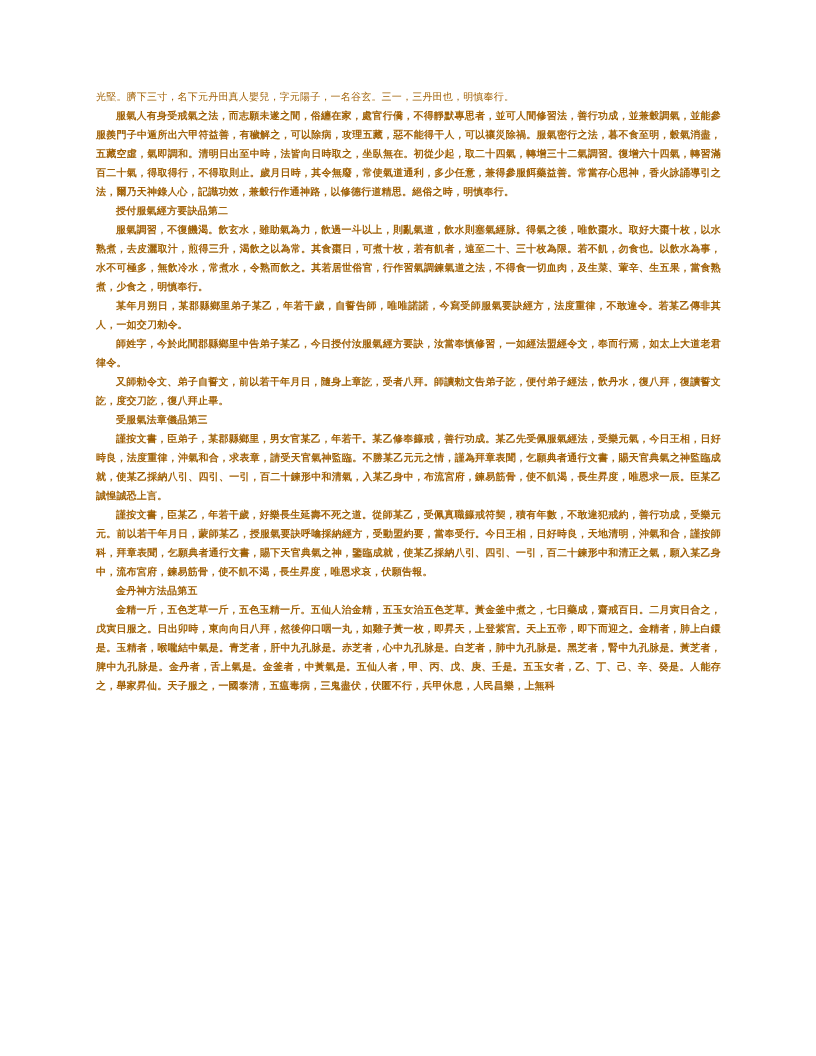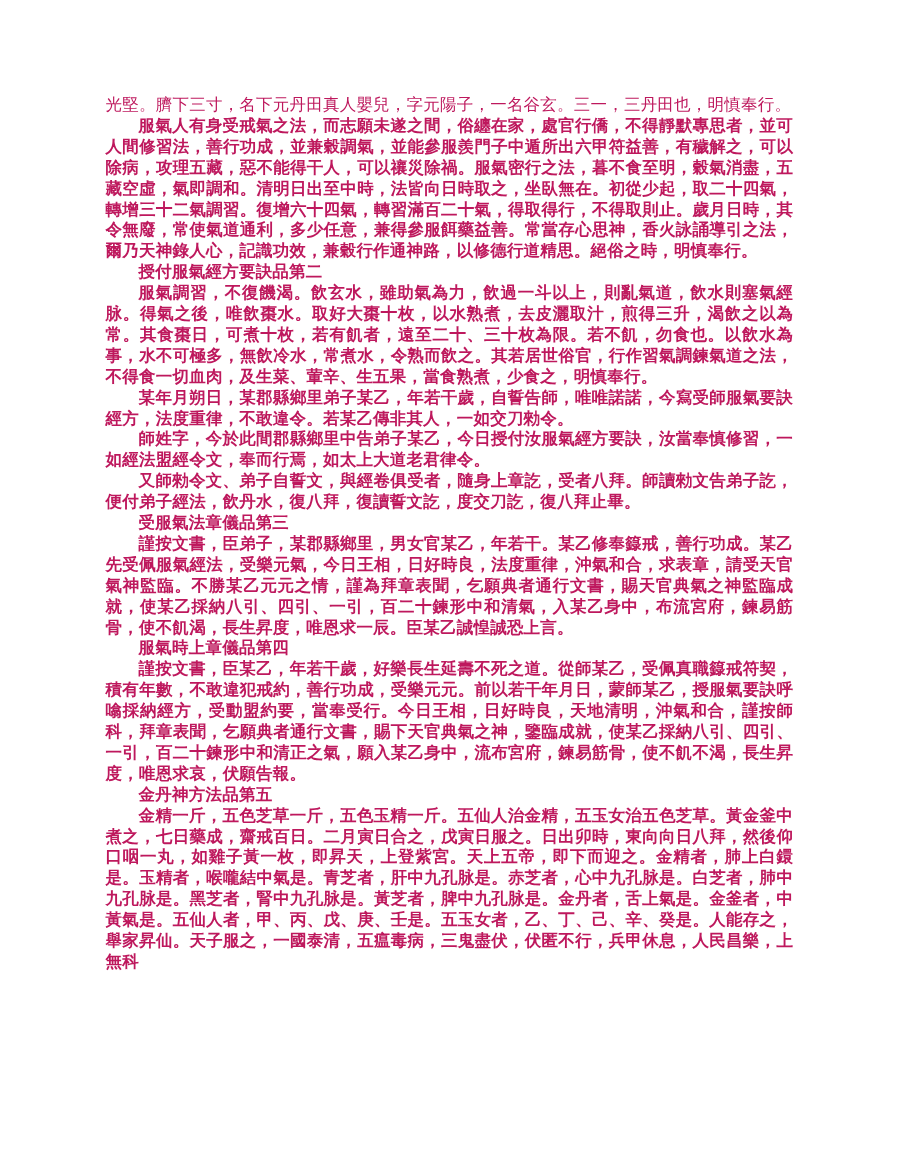--- a/index.html
+++ b/index.html
@@ -17,23 +17,23 @@
     box-sizing: border-box;
     padding: 87px 95px 0 96px;
   }
   .doc {
     width: 625px;
   }
   .doc p {
     margin: 0;
     padding: 0;
     font-family: "Liberation Serif", serif;
-    font-size: 15px;
+    font-size: 10px;
     line-height: 19px;
-    color: #be185d;
+    color: #a16207;
     text-align: justify;
     text-justify: inter-ideograph;
     letter-spacing: 0.2px;
     word-break: break-all;
   }
   .doc p.indent {
     text-indent: 2em;
     font-weight: bold;
   }
 </style>
@@ -41,21 +41,20 @@
 <body>
 
 <div class="page">
   <div class="doc">
     <p>光堅。臍下三寸，名下元丹田真人嬰兒，字元陽子，一名谷玄。三一，三丹田也，明慎奉行。</p>
     <p class="indent">服氣人有身受戒氣之法，而志願未遂之間，俗纏在家，處官行僑，不得靜默專思者，並可人間修習法，善行功成，並兼穀調氣，並能參服羨門子中遁所出六甲符益善，有穢解之，可以除病，攻理五藏，惡不能得干人，可以禳災除禍。服氣密行之法，暮不食至明，穀氣消盡，五藏空虛，氣即調和。清明日出至中時，法皆向日時取之，坐臥無在。初從少起，取二十四氣，轉增三十二氣調習。復增六十四氣，轉習滿百二十氣，得取得行，不得取則止。歲月日時，其令無廢，常使氣道通利，多少任意，兼得參服餌藥益善。常當存心思神，香火詠誦導引之法，爾乃天神錄人心，記識功效，兼穀行作通神路，以修德行道精思。絕俗之時，明慎奉行。</p>
     <p class="indent">授付服氣經方要訣品第二</p>
     <p class="indent">服氣調習，不復饑渴。飲玄水，雖助氣為力，飲過一斗以上，則亂氣道，飲水則塞氣經脉。得氣之後，唯飲棗水。取好大棗十枚，以水熟煮，去皮灑取汁，煎得三升，渴飲之以為常。其食棗日，可煮十枚，若有飢者，遠至二十、三十枚為限。若不飢，勿食也。以飲水為事，水不可極多，無飲冷水，常煮水，令熟而飲之。其若居世俗官，行作習氣調鍊氣道之法，不得食一切血肉，及生菜、葷辛、生五果，當食熟煮，少食之，明慎奉行。</p>
     <p class="indent">某年月朔日，某郡縣鄉里弟子某乙，年若干歲，自誓告師，唯唯諾諾，今寫受師服氣要訣經方，法度重律，不敢違令。若某乙傳非其人，一如交刀勑令。</p>
     <p class="indent">師姓字，今於此間郡縣鄉里中告弟子某乙，今日授付汝服氣經方要訣，汝當奉慎修習，一如經法盟經令文，奉而行焉，如太上大道老君律令。</p>
-    <p class="indent">又師勑令文、弟子自誓文，與經卷俱受者，隨身上章訖，受者八拜。師讀勑文告弟子訖，便付弟子經法，飲丹水，復八拜，復讀誓文訖，度交刀訖，復八拜止畢。</p>
+    <p class="indent">又師勑令文、弟子自誓文，前以若干年月日，隨身上章訖，受者八拜。師讀勑文告弟子訖，便付弟子經法，飲丹水，復八拜，復讀誓文訖，度交刀訖，復八拜止畢。</p>
     <p class="indent">受服氣法章儀品第三</p>
     <p class="indent">謹按文書，臣弟子，某郡縣鄉里，男女官某乙，年若干。某乙修奉籙戒，善行功成。某乙先受佩服氣經法，受樂元氣，今日王相，日好時良，法度重律，沖氣和合，求表章，請受天官氣神監臨。不勝某乙元元之情，謹為拜章表聞，乞願典者通行文書，賜天官典氣之神監臨成就，使某乙採納八引、四引、一引，百二十鍊形中和清氣，入某乙身中，布流宮府，鍊易筋骨，使不飢渴，長生昇度，唯恩求一辰。臣某乙誠惶誠恐上言。</p>
-    <p class="indent">服氣時上章儀品第四</p>
     <p class="indent">謹按文書，臣某乙，年若干歲，好樂長生延壽不死之道。從師某乙，受佩真職籙戒符契，積有年數，不敢違犯戒約，善行功成，受樂元元。前以若干年月日，蒙師某乙，授服氣要訣呼噏採納經方，受動盟約要，當奉受行。今日王相，日好時良，天地清明，沖氣和合，謹按師科，拜章表聞，乞願典者通行文書，賜下天官典氣之神，鑒臨成就，使某乙採納八引、四引、一引，百二十鍊形中和清正之氣，願入某乙身中，流布宮府，鍊易筋骨，使不飢不渴，長生昇度，唯恩求哀，伏願告報。</p>
     <p class="indent">金丹神方法品第五</p>
     <p class="indent">金精一斤，五色芝草一斤，五色玉精一斤。五仙人治金精，五玉女治五色芝草。黃金釜中煮之，七日藥成，齋戒百日。二月寅日合之，戊寅日服之。日出卯時，東向向日八拜，然後仰口咽一丸，如雞子黃一枚，即昇天，上登紫宮。天上五帝，即下而迎之。金精者，肺上白鐶是。玉精者，喉嚨結中氣是。青芝者，肝中九孔脉是。赤芝者，心中九孔脉是。白芝者，肺中九孔脉是。黑芝者，腎中九孔脉是。黃芝者，脾中九孔脉是。金丹者，舌上氣是。金釜者，中黃氣是。五仙人者，甲、丙、戊、庚、壬是。五玉女者，乙、丁、己、辛、癸是。人能存之，舉家昇仙。天子服之，一國泰清，五瘟毒病，三鬼盡伏，伏匿不行，兵甲休息，人民昌樂，上無科</p>
   </div>
 </div>
 
 </body></html>

